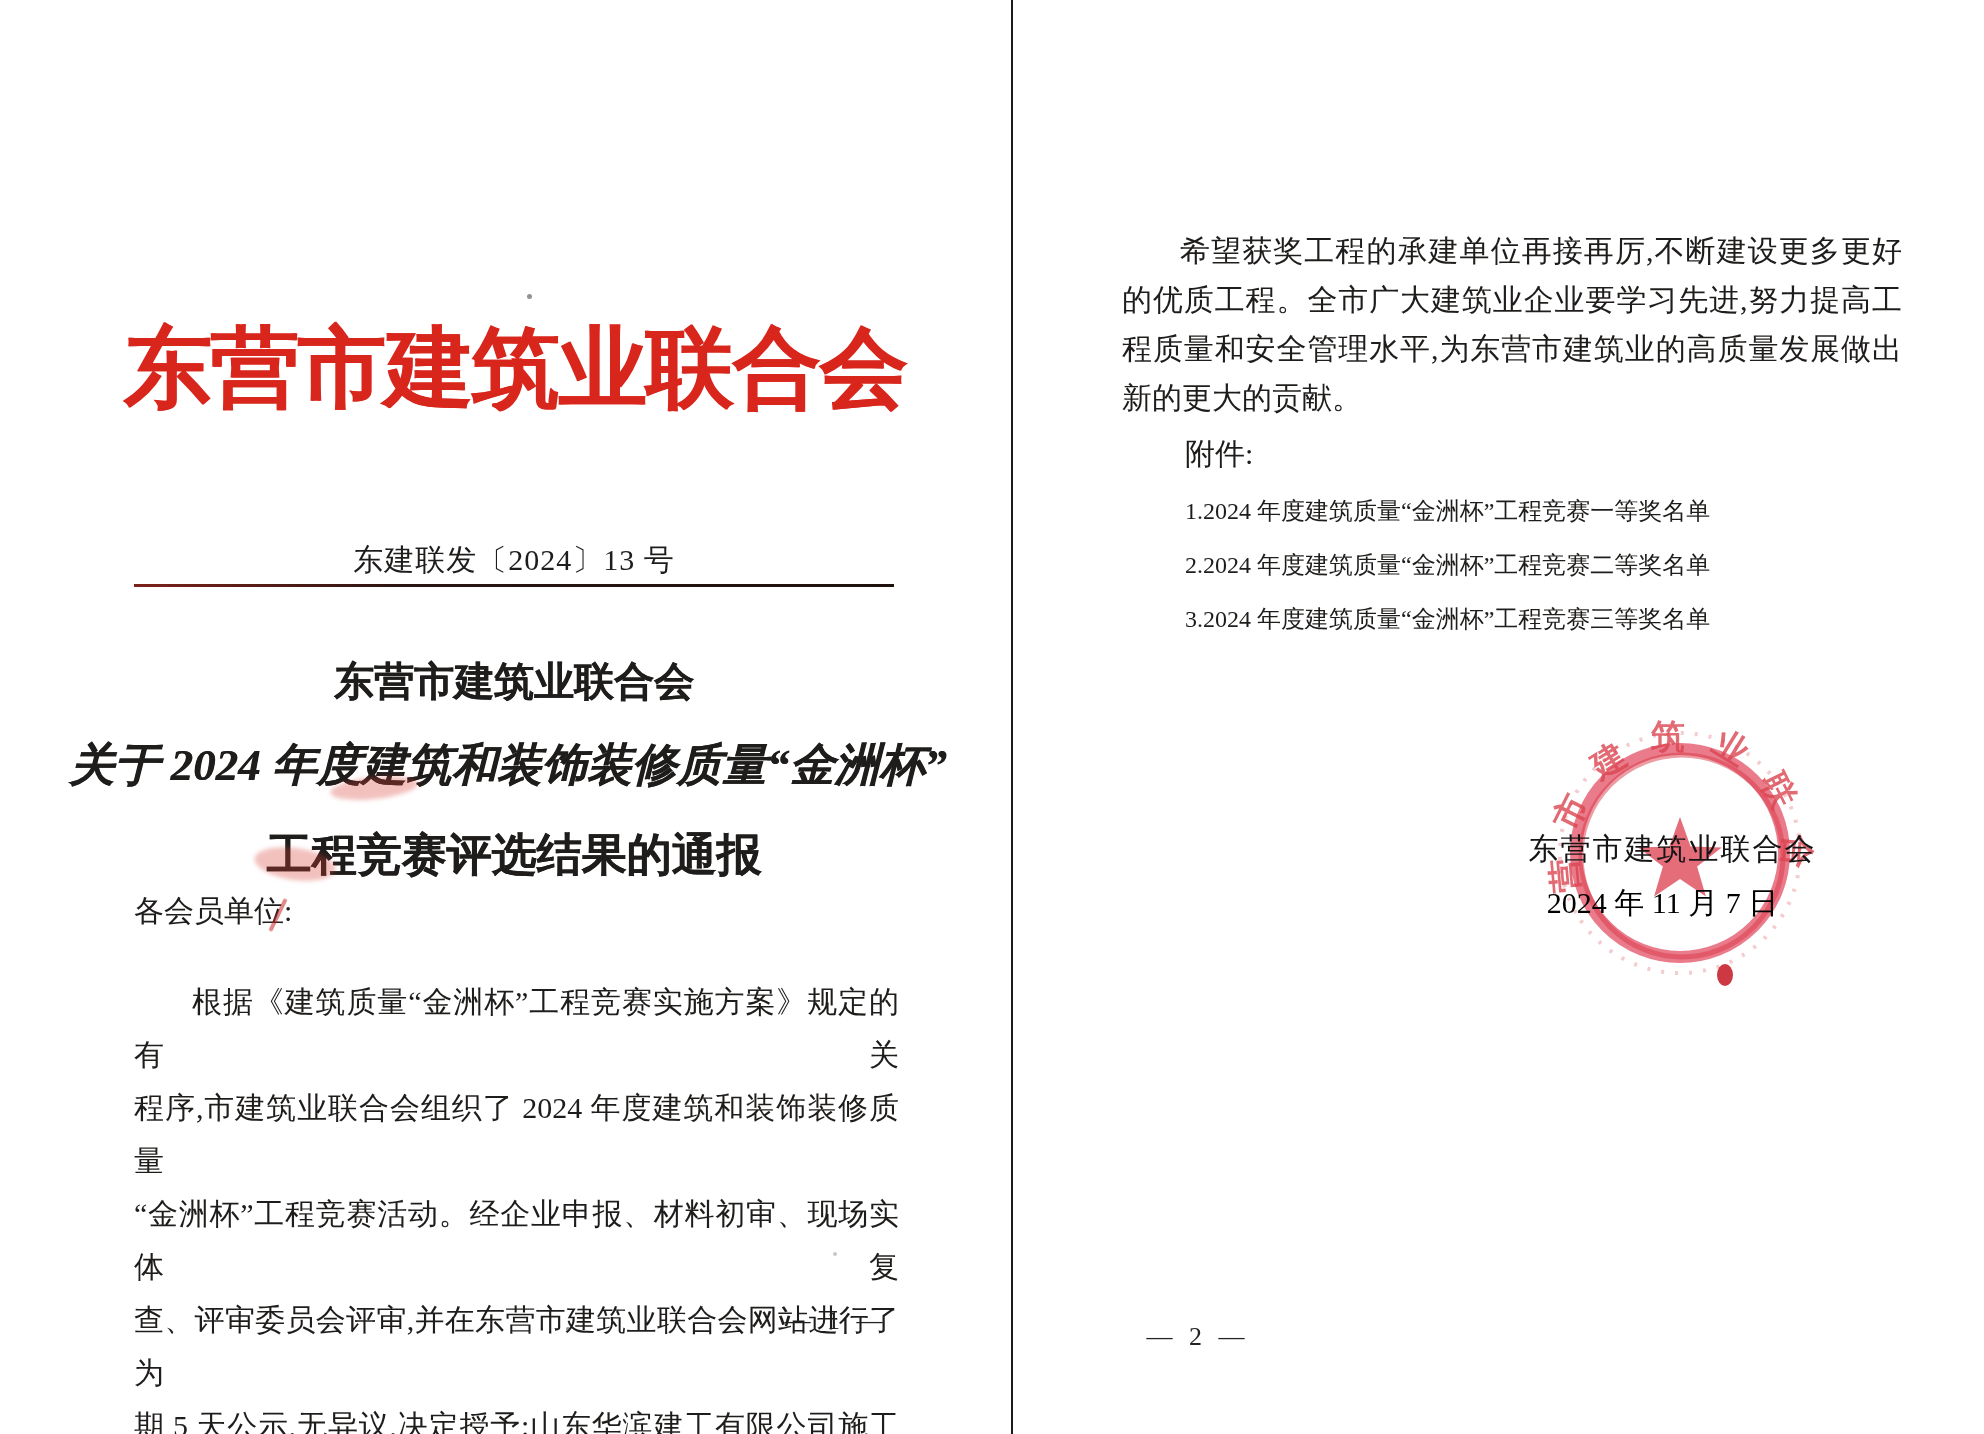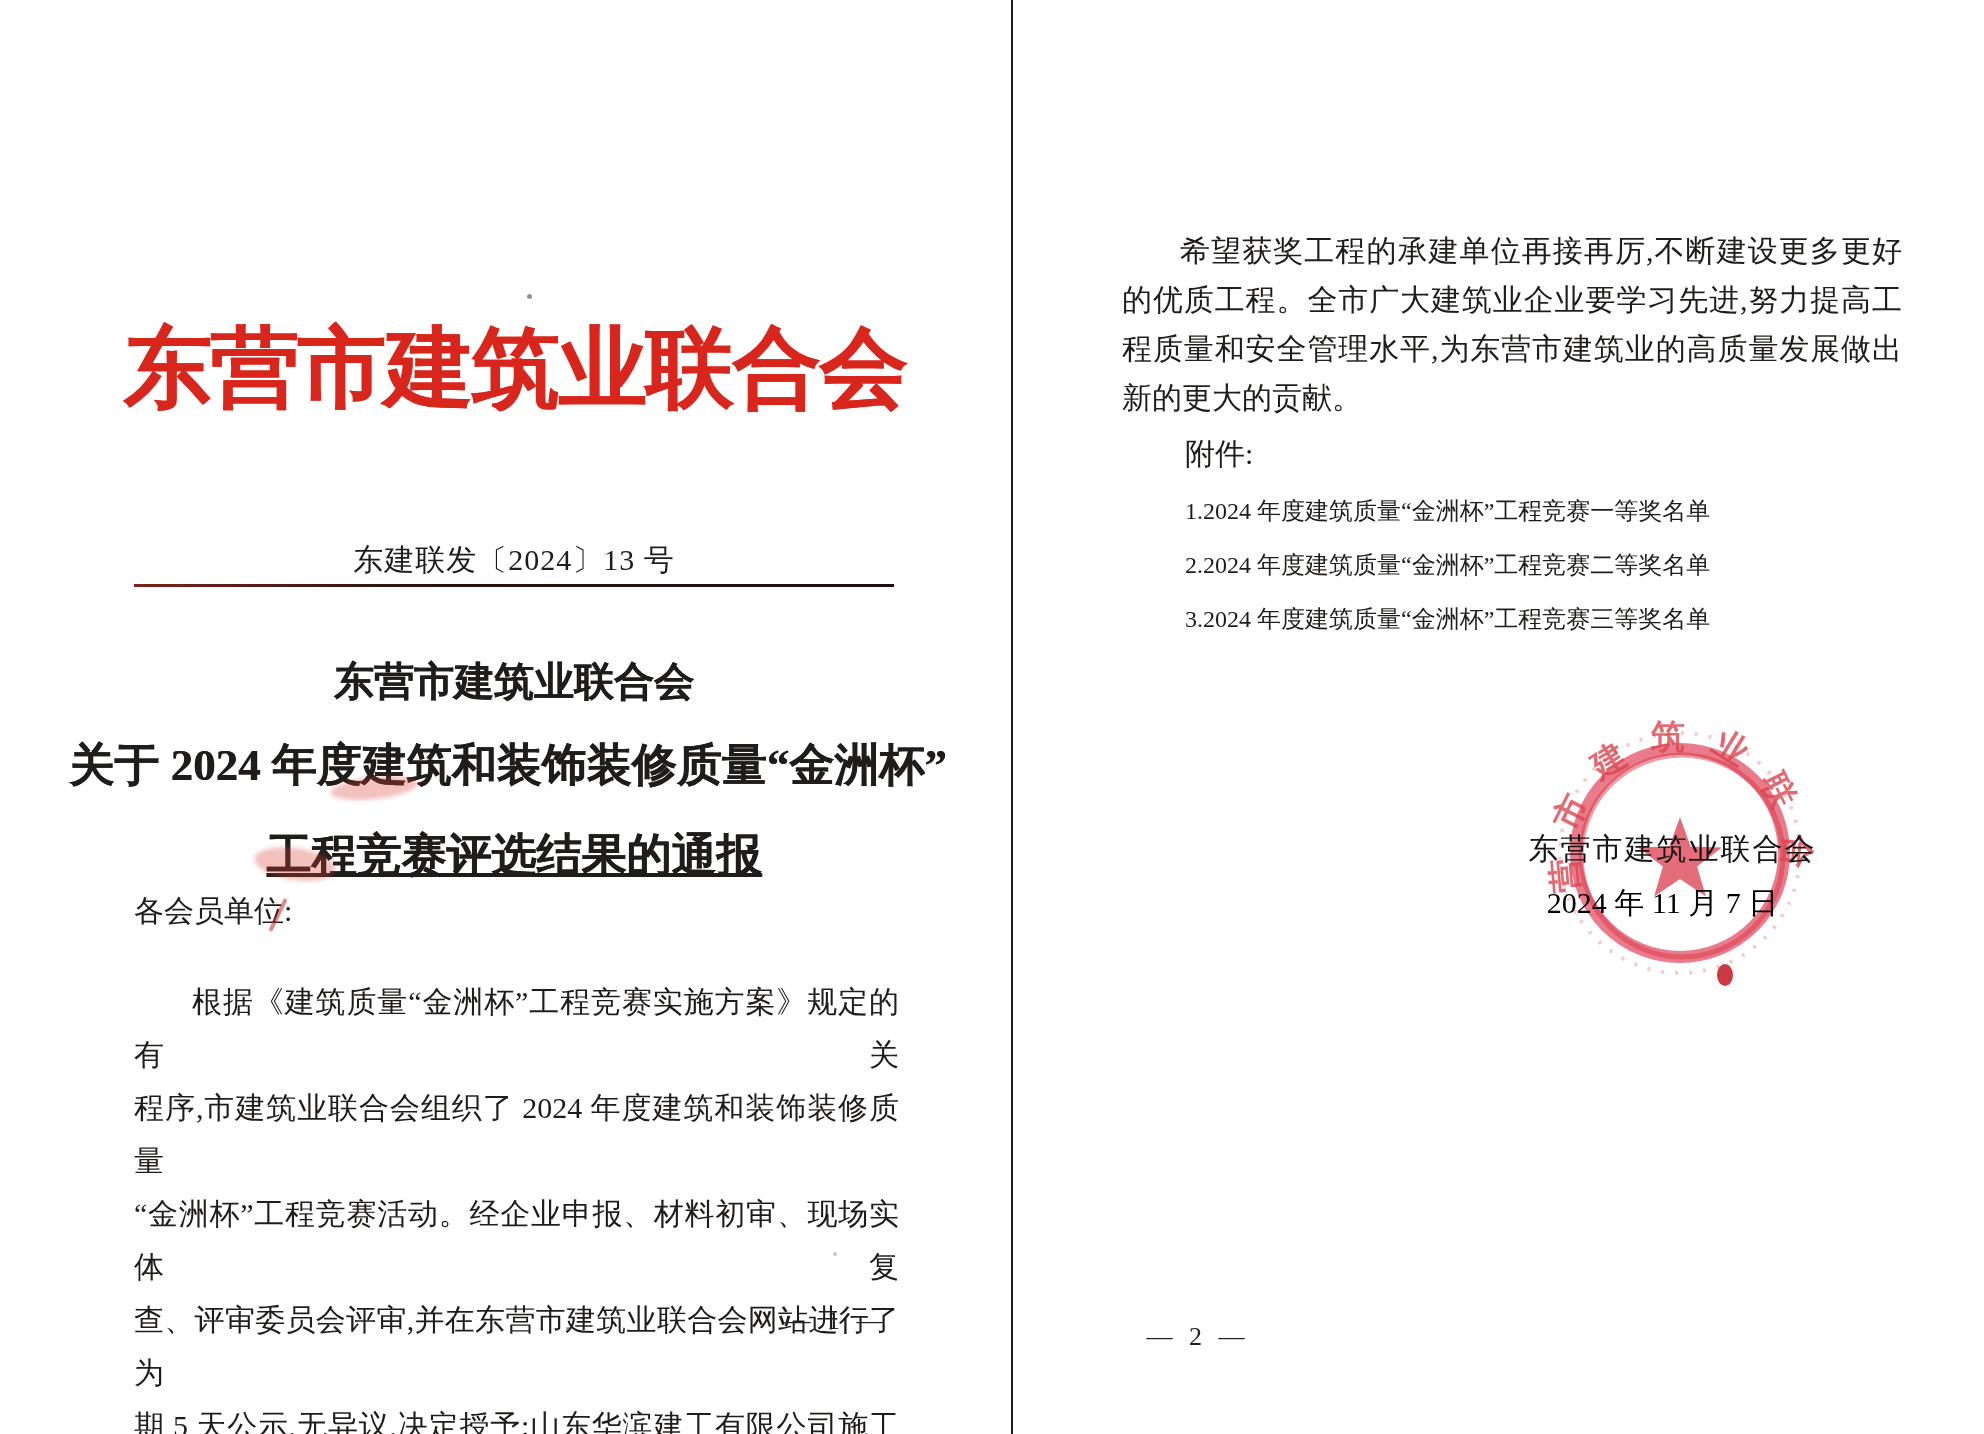--- a/index.html
+++ b/index.html
@@ -18,22 +18,22 @@
   
   .org-title{
     left:120px;top:316px;width:790px;text-align:center;white-space:nowrap;
     font-size:88px;font-weight:bold;letter-spacing:-1px;line-height:1.2;
     color:#d9261c;text-shadow:1px 0 0 #d9261c;
   }
   .doc-number{left:134px;top:540px;width:760px;text-align:center;font-size:30px;letter-spacing:1px;}
   .red-rule{left:134px;top:584px;width:760px;height:3px;
     background:linear-gradient(90deg,#7c221a,#2a1512 35%,#1e110e);}
   .title-l1{left:134px;top:654px;width:760px;text-align:center;font-size:40px;font-weight:bold;white-space:nowrap;text-shadow:.6px 0 0 currentColor;}
-  .title-l2{left:54px;top:735px;width:908px;text-align:center;font-size:45px;font-weight:bold;white-space:nowrap;text-shadow:.6px 0 0 currentColor;}
-  .title-l3{left:134px;top:825px;width:760px;text-align:center;font-size:45px;font-weight:bold;white-space:nowrap;text-shadow:.6px 0 0 currentColor;text-decoration:underline;}
+  .title-l2{left:54px;top:735px;width:908px;text-align:center;font-size:45px;font-weight:bold;white-space:nowrap;text-shadow:.6px 0 0 currentColor;font-style:italic;}
+  .title-l3{left:134px;top:825px;width:760px;text-align:center;font-size:45px;font-weight:bold;white-space:nowrap;text-shadow:.6px 0 0 currentColor;}
 
   .left-body{left:134px;top:884px;width:765px;font-size:30px;line-height:53px;}
   .jline{text-align:justify;text-align-last:justify;text-justify:inter-ideograph;}
   .lline{text-align:left;text-align-last:left;}
   .indent{text-indent:58px;margin-top:38px;}
 
   .page-num{font-size:26px;letter-spacing:5px;white-space:nowrap;color:#222;}
   .pn1{left:766px;top:1306px;width:140px;text-align:center;}
   .pn2{left:1128px;top:1322px;width:140px;text-align:center;}
 

